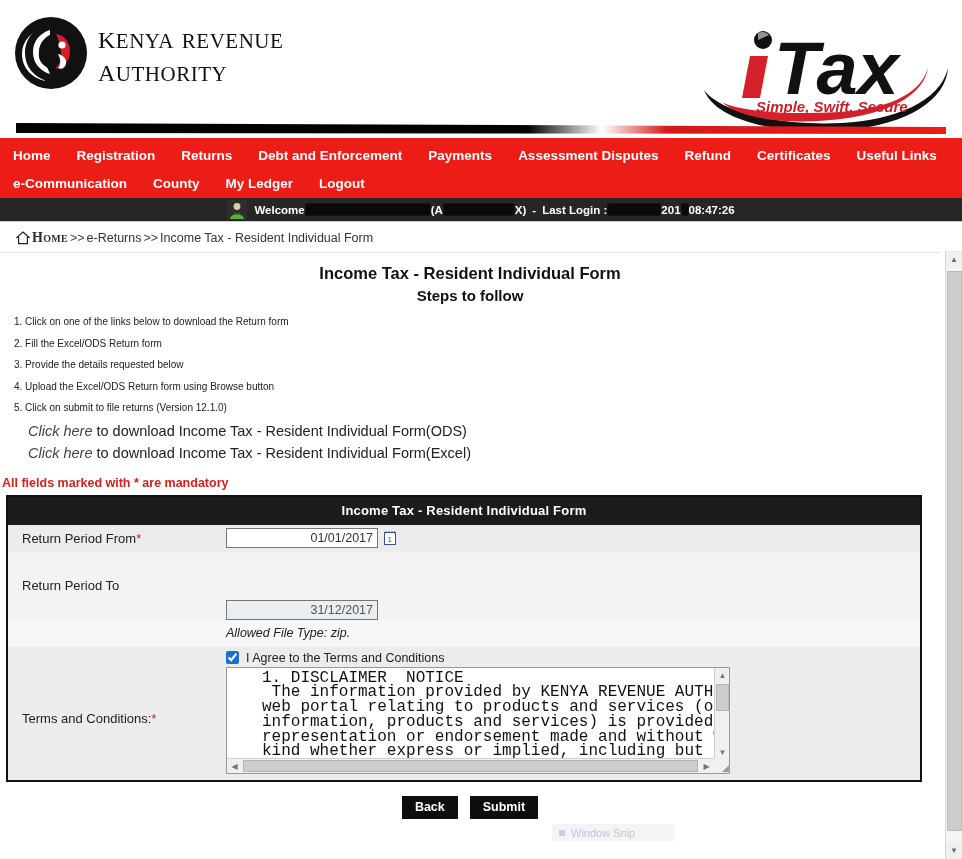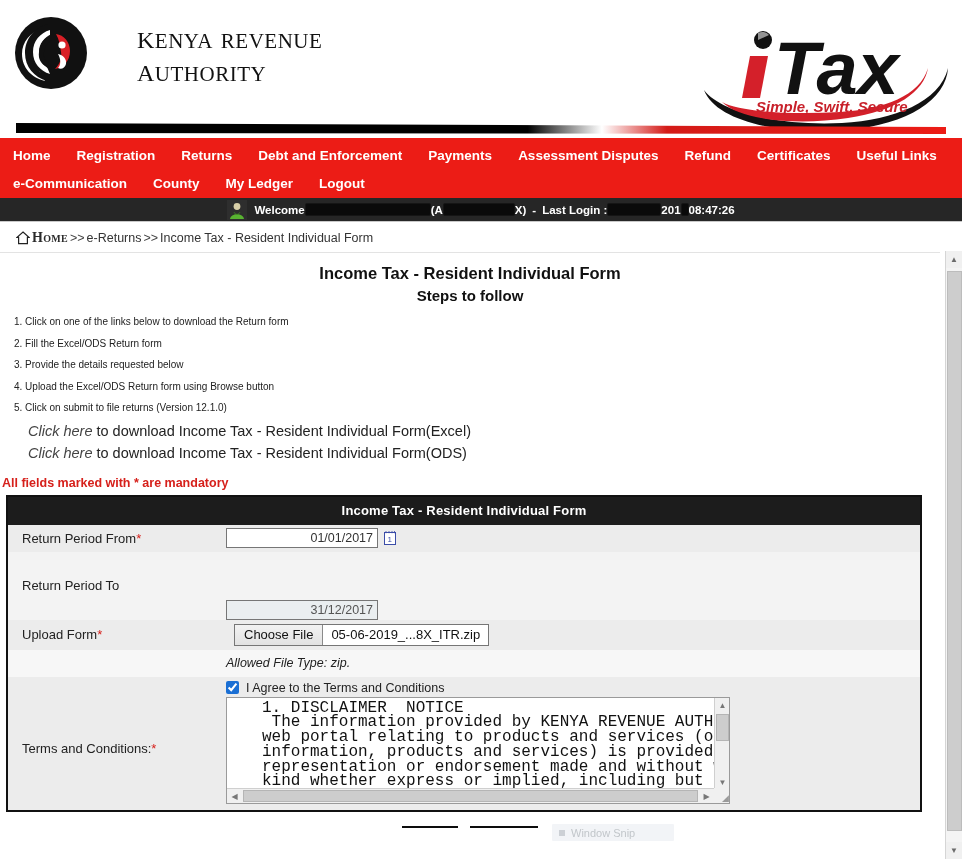--- a/index.html
+++ b/index.html
@@ -17,21 +17,21 @@
 
   
   .header {
     position: relative;
     height: 118px;
     background: #fff;
   }
   .kra-logo-wrap {
     position: absolute;
     left: 14px; top: 14px;
-    display: flex; align-items: center; gap: 39px;
+    display: flex; align-items: center;
   }
   .kra-emblem {
     position: relative;
     width: 74px; height: 78px;
     margin-right: 10px;
   }
   .kra-emblem svg { display: block; }
   .kra-words {
     font-family: "Liberation Serif", serif;
     color: #111;
@@ -552,24 +552,24 @@
       <ul class="steps">
         <li>1. Click on one of the links below to download the Return form</li>
         <li>2. Fill the Excel/ODS Return form</li>
         <li>3. Provide the details requested below</li>
         <li>4. Upload the Excel/ODS Return form using Browse button</li>
         <li>5. Click on submit to file returns (Version 12.1.0)</li>
       </ul>
 
       <div class="dl-links">
         <div class="dl-line">
-          <span class="clickhere">Click here</span><span> to download Income Tax - Resident Individual Form(Excel)</span>
+          <span class="clickhere">Click here</span><span> to download Income Tax - Resident Individual Form(ODS)</span>
         </div>
         <div class="dl-line">
-          <span class="clickhere">Click here</span><span> to download Income Tax - Resident Individual Form(ODS)</span>
+          <span class="clickhere">Click here</span><span> to download Income Tax - Resident Individual Form(Excel)</span>
         </div>
       </div>
 
       <div class="mandatory">All fields marked with * are mandatory</div>
 
       <div class="form-panel">
         <div class="form-header">Income Tax - Resident Individual Form</div>
 
 
         <div class="form-row alt">
@@ -590,31 +590,20 @@
 
         <div class="form-row">
           <div class="fr-label">
             <span>Return Period To</span>
           </div>
           <div class="fr-field">
             <input class="txt readonly" type="text" readonly="" value="31/12/2017" style="">
           </div>
         </div>
 
-        <div class="form-row alt" style="min-height:30px">
-          <div class="fr-label">
-            <span>Upload Form</span><span class="req">*</span>
-          </div>
-          <div class="fr-field">
-            <div class="filewrap">
-              <div class="choose-btn">Choose File</div>
-              <div class="file-name">05-06-2019_...8X_ITR.zip</div>
-            </div>
-          </div>
-        </div>
 
         <div class="form-row white">
           <div class="fr-label"></div>
           <div class="fr-field">
             <div class="allowed">Allowed File Type: zip.</div>
           </div>
         </div>
 
         <div class="form-row alt" style="align-items:flex-start; padding-top:2px;">
           <div class="fr-label" style="padding-top:62px">

